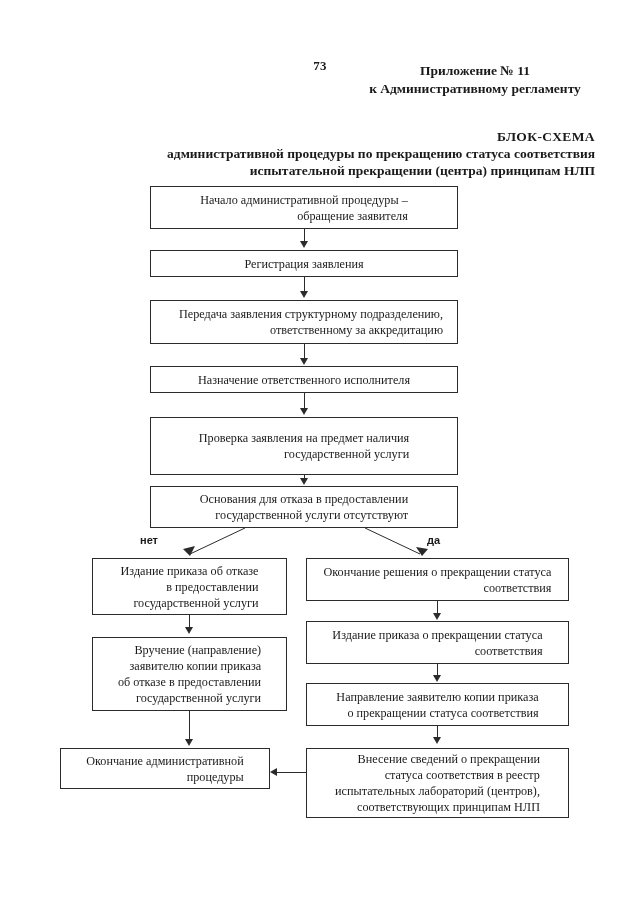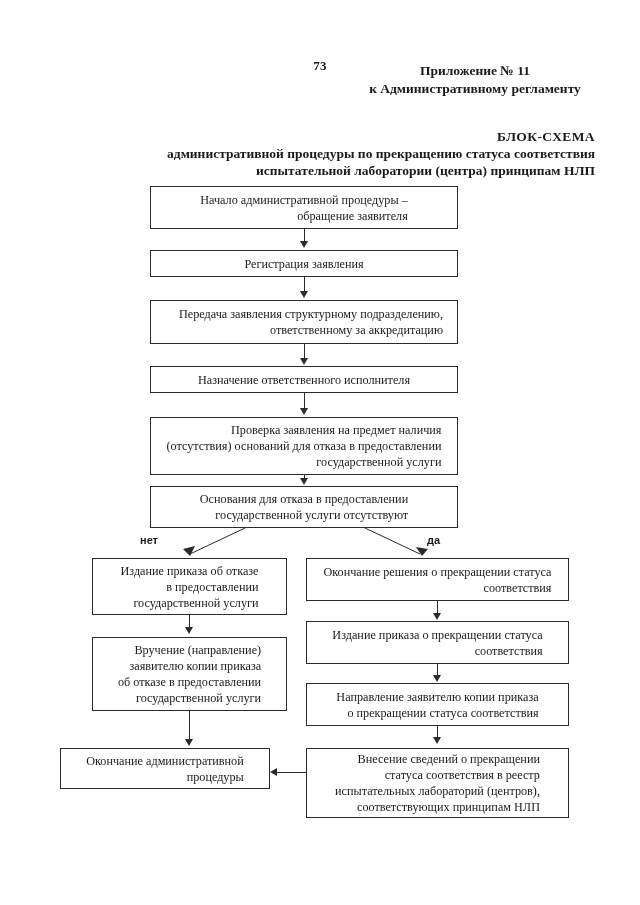--- a/index.html
+++ b/index.html
@@ -115,21 +115,21 @@
   <div class="page-number">73</div>
 
   <div class="appendix-block">
     <span class="appendix-line">Приложение № 11</span>
     <span class="appendix-line">к Административному регламенту</span>
   </div>
 
   <div class="title-block">
     <span class="title-main">БЛОК-СХЕМА</span>
     <span class="title-sub">административной процедуры по прекращению статуса соответствия</span>
-    <span class="title-sub">испытательной лаборатории (центра) принципам НЛП</span>
+    <span class="title-sub">испытательной прекращении (центра) принципам НЛП</span>
   </div>
 
   <div class="node" style="left:150px; top:186px; width:308px; height:43px;">
     <span class="txt">
       <span class="ln">Начало административной процедуры –</span>
       <span class="ln">обращение заявителя</span>
     </span>
   </div>
   <div class="vline" style="left:304px; top:229px; height:14px;"></div>
   <div class="arrow-down" style="left:300px; top:241px;"></div>
@@ -155,21 +155,20 @@
     <span class="txt">
       <span class="ln">Назначение ответственного исполнителя</span>
     </span>
   </div>
   <div class="vline" style="left:304px; top:393px; height:17px;"></div>
   <div class="arrow-down" style="left:300px; top:408px;"></div>
 
   <div class="node" style="left:150px; top:417px; width:308px; height:58px;">
     <span class="txt">
       <span class="ln">Проверка заявления на предмет наличия</span>
-      <span class="ln">(отсутствия) оснований для отказа в предоставлении</span>
       <span class="ln">государственной услуги</span>
     </span>
   </div>
   <div class="vline" style="left:304px; top:475px; height:6px;"></div>
   <div class="arrow-down" style="left:300px; top:478px;"></div>
 
   <div class="node" style="left:150px; top:486px; width:308px; height:42px;">
     <span class="txt">
       <span class="ln">Основания для отказа в предоставлении</span>
       <span class="ln">государственной услуги отсутствуют</span>

